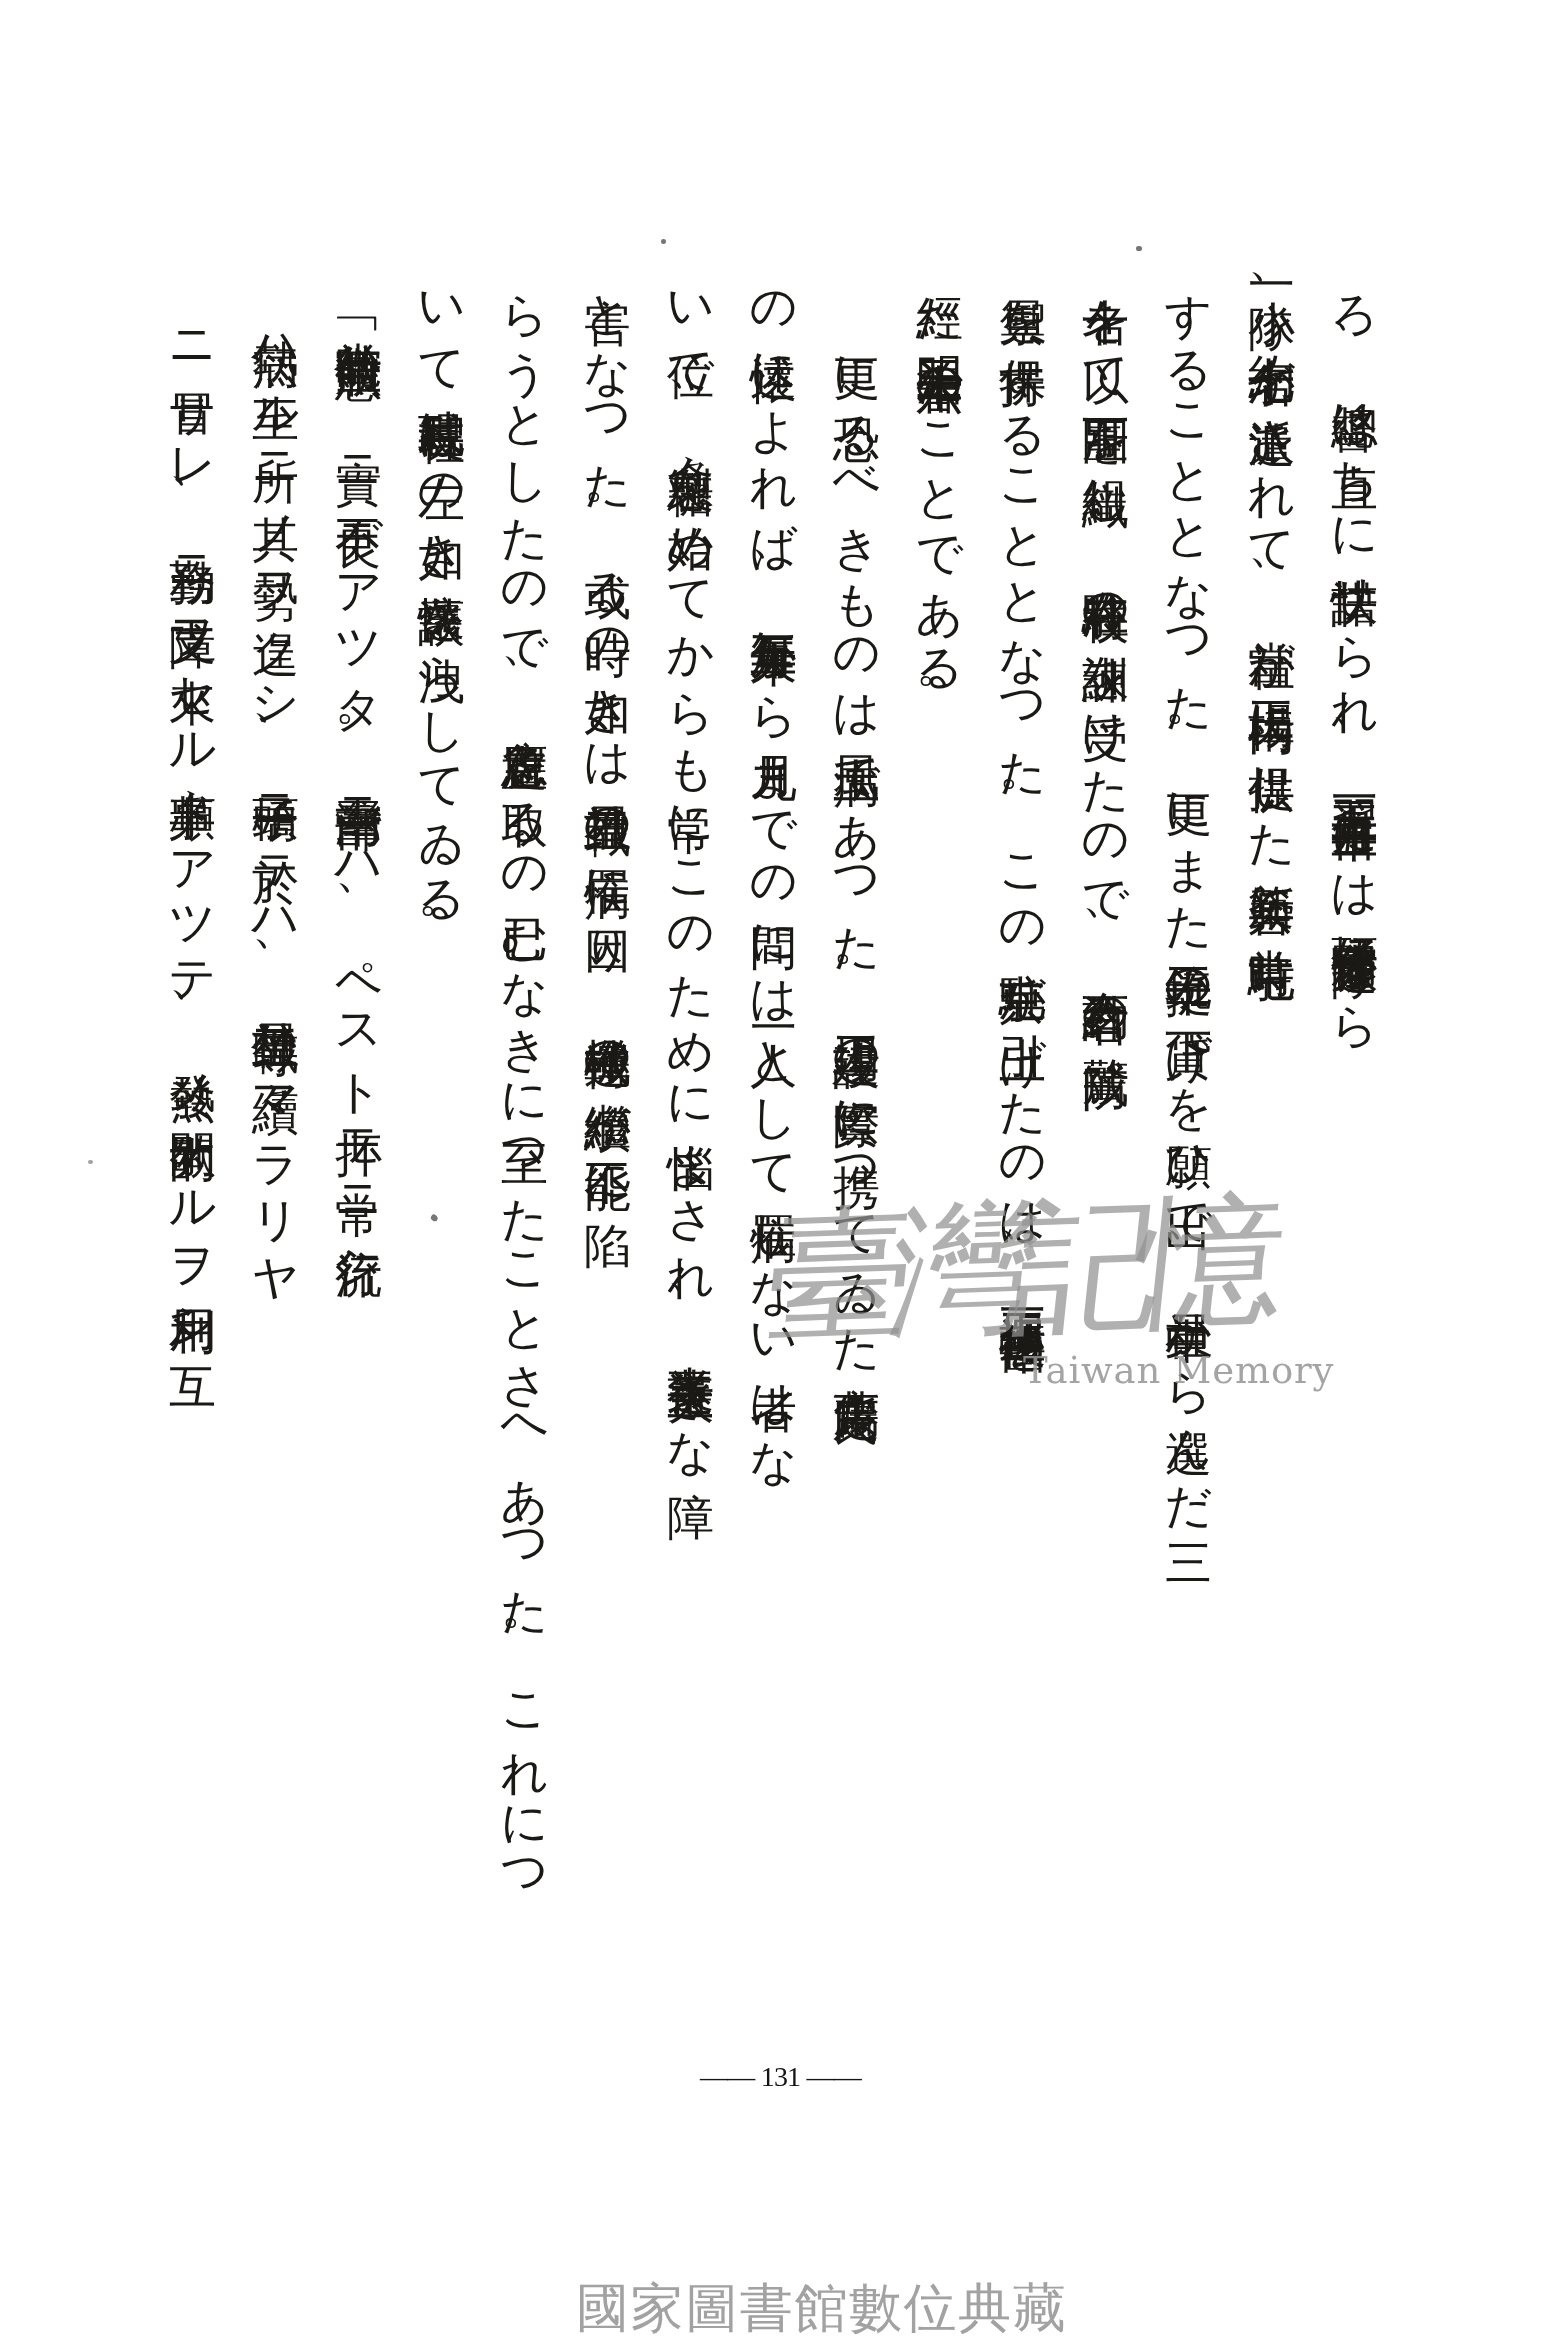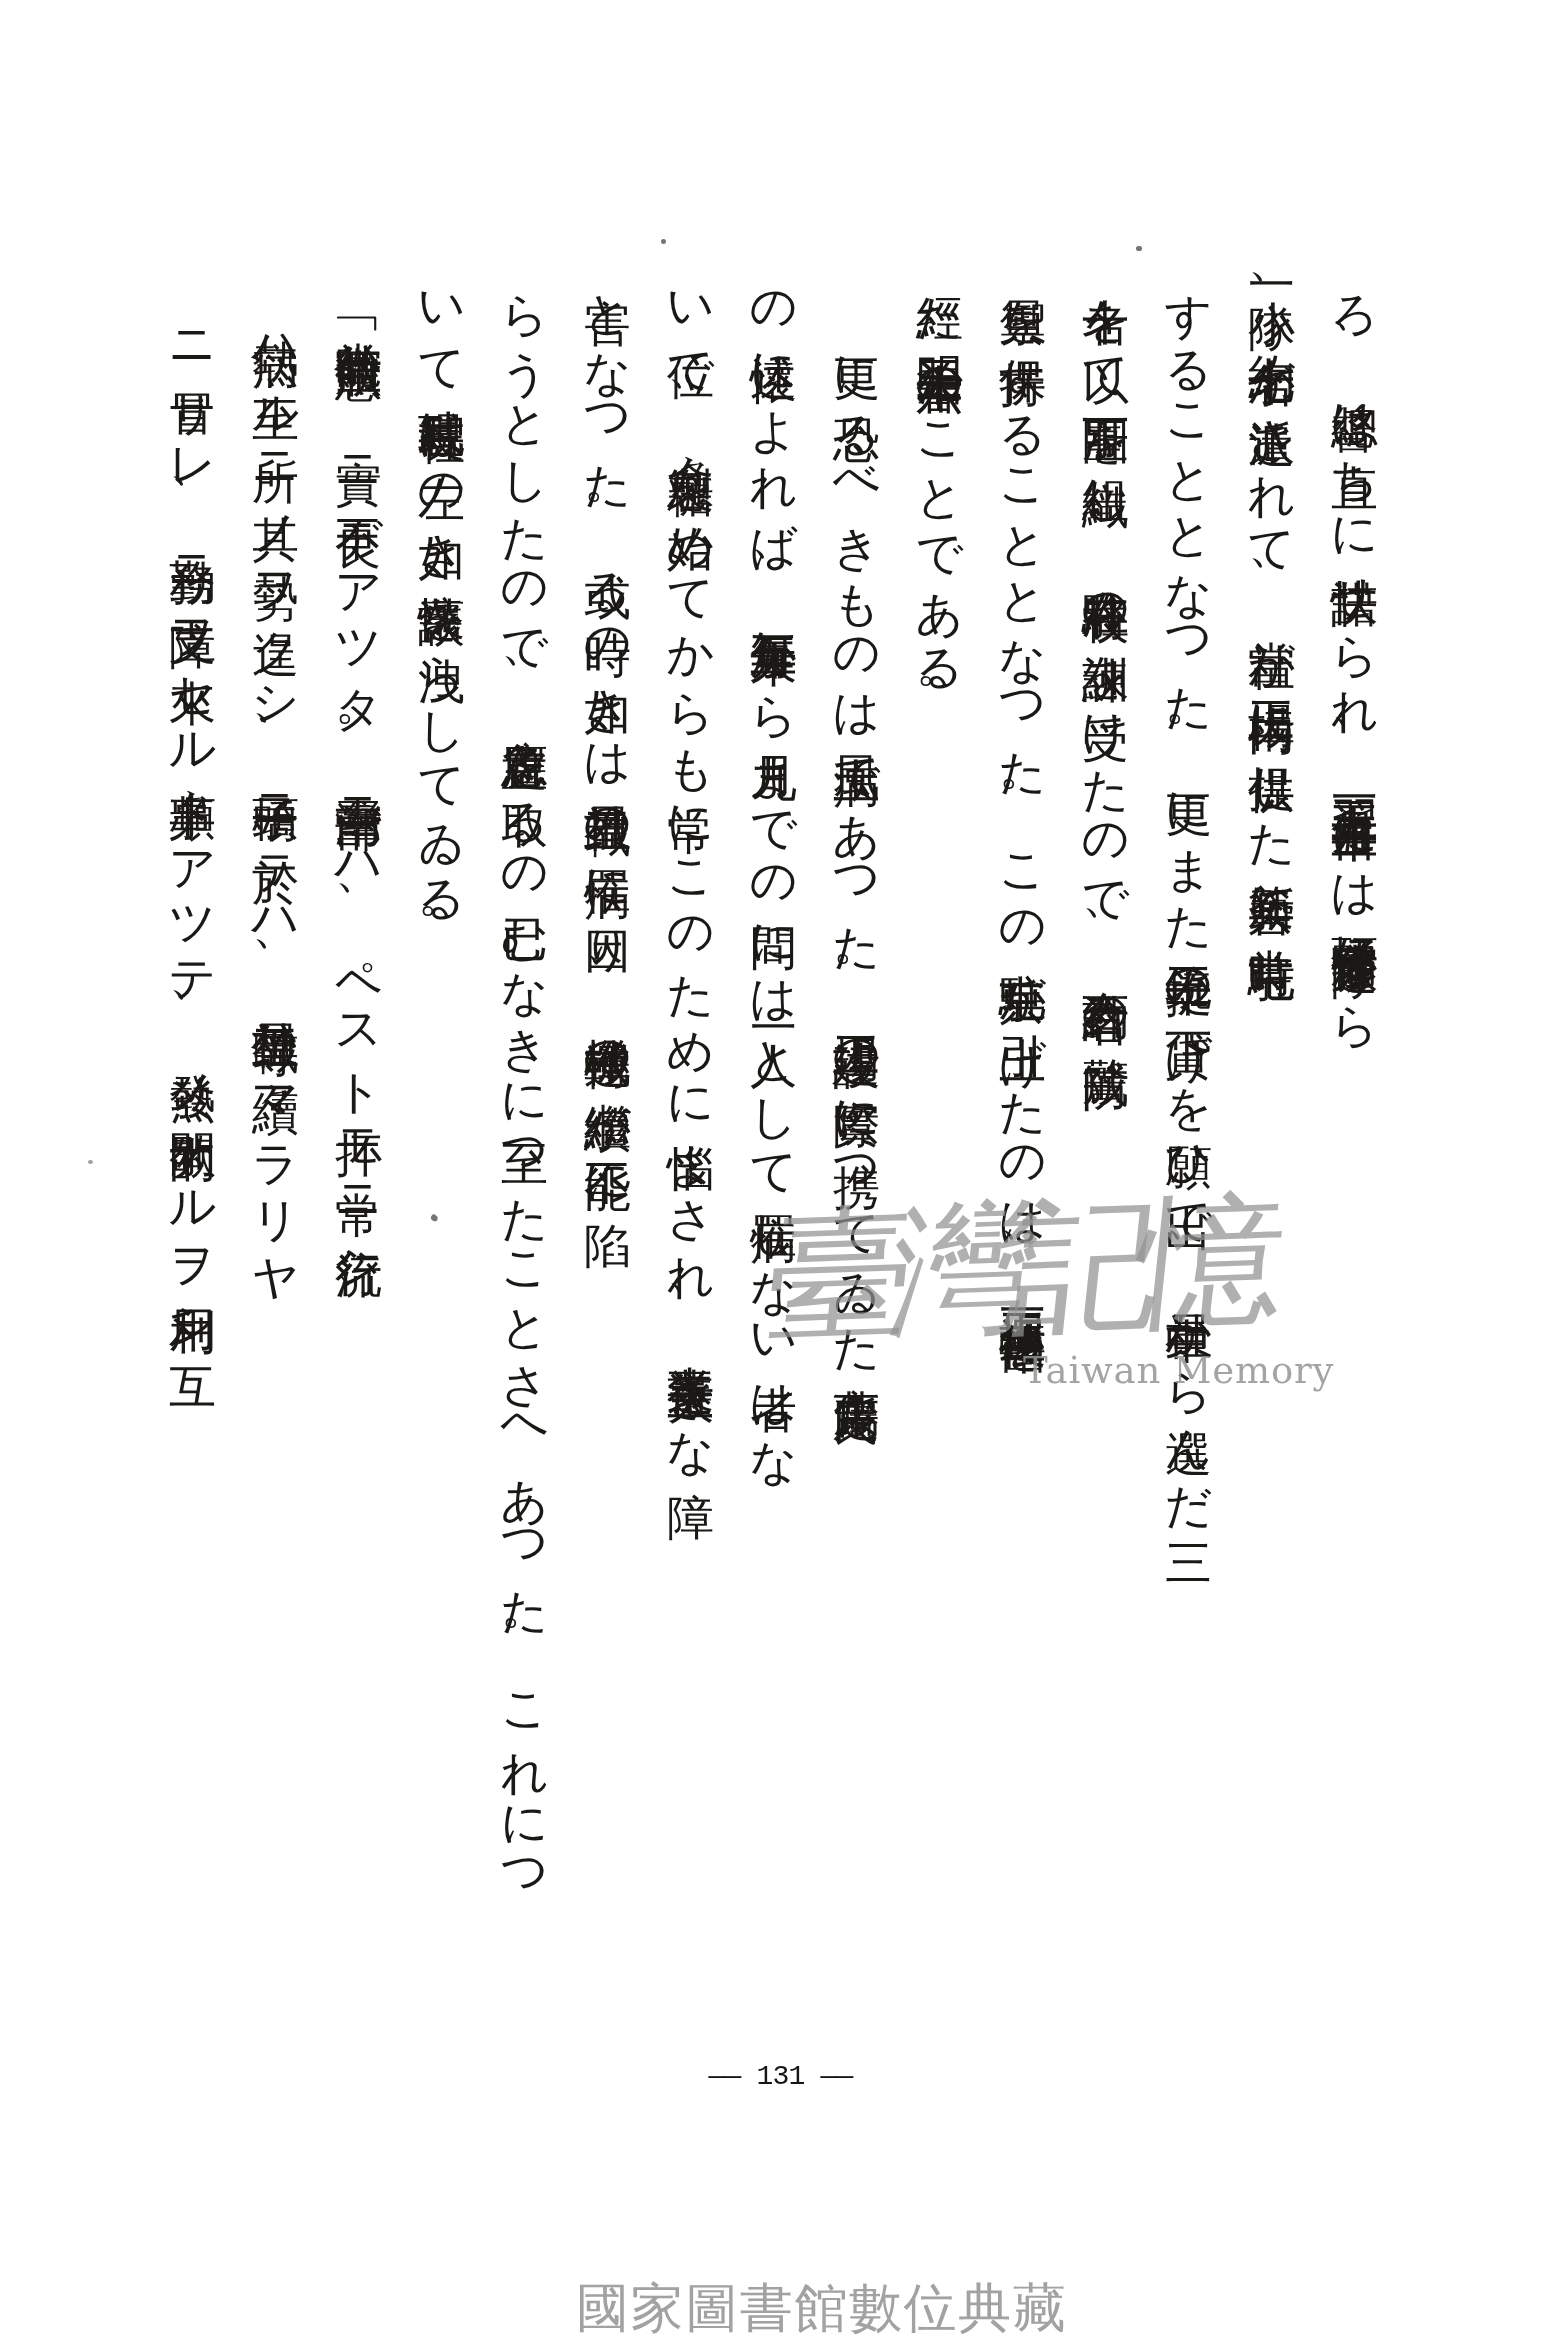--- a/index.html
+++ b/index.html
@@ -54,21 +54,21 @@
     letter-spacing:0.8px;
     color:rgba(148,148,148,0.85);
     white-space:nowrap;
   }
   
   .page-number{
     position:absolute;
     left:679px;top:2061px;
     width:203px;
     text-align:center;
-    font-family:Liberation Mono, monospace;
+    font-family:Liberation Serif, serif;
     font-size:28px;
     letter-spacing:-0.8px;
     color:#171513;
     white-space:nowrap;
   }
   
   .stamp{
     position:absolute;
     left:576px;top:2273px;
     width:453px;

